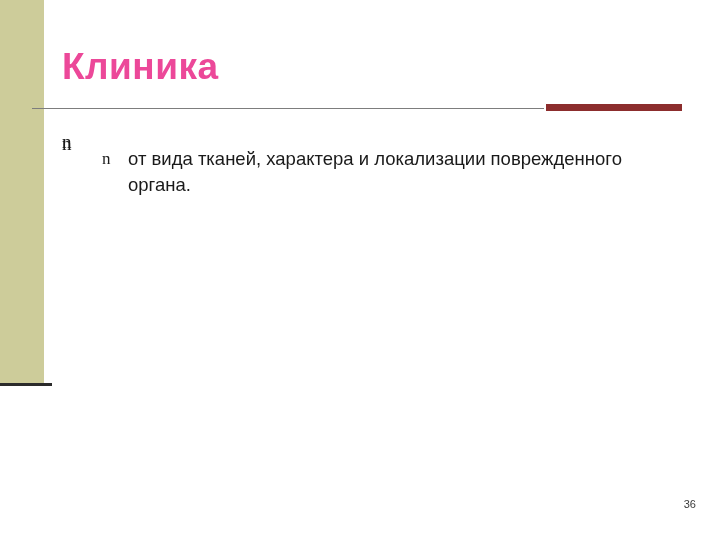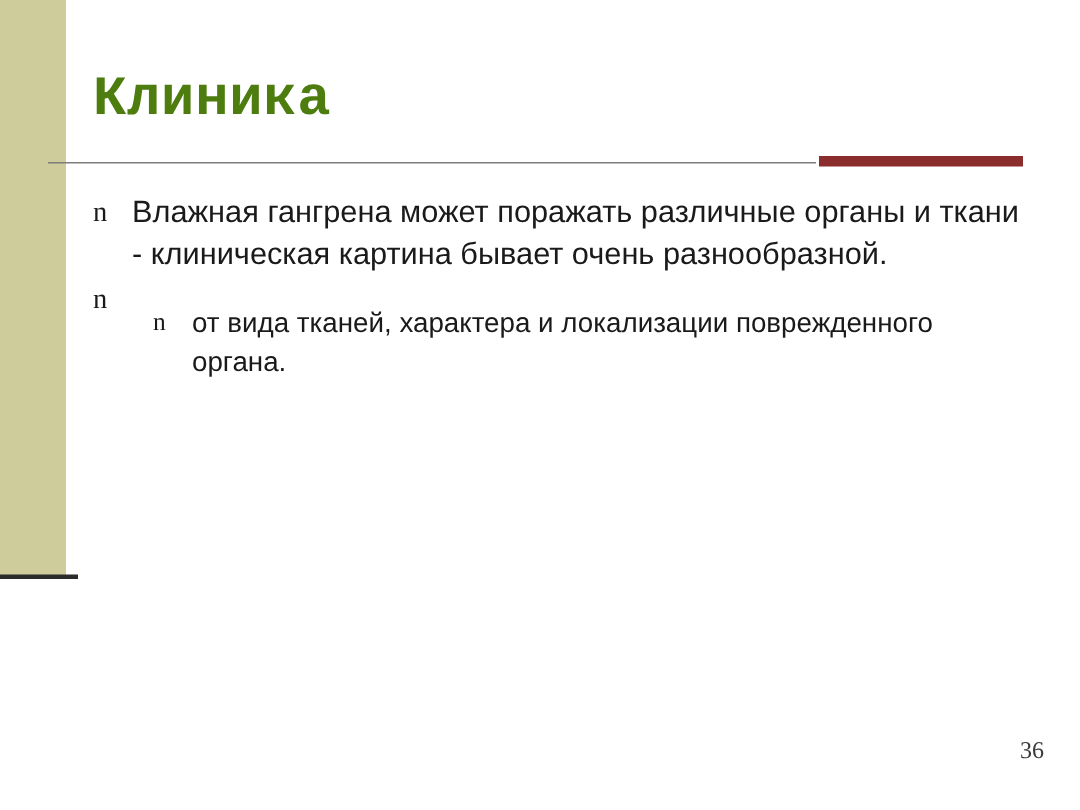--- a/index.html
+++ b/index.html
@@ -36,25 +36,25 @@
     width: 52px;
     height: 3px;
     background: #2b2b2b;
   }
   
   .title {
     position: absolute;
     left: 62px;
     top: 45px;
     width: 620px;
-    font-family: Liberation Mono, monospace;
+    font-family: Liberation Sans, sans-serif;
     font-weight: bold;
     font-size: 37px;
     line-height: 44px;
-    color: #4d7c0f;
+    color: #ec4899;
     letter-spacing: 0.5px;
   }
   
   .title-rule {
     position: absolute;
     left: 32px;
     top: 108px;
     width: 512px;
     height: 1px;
     background: #7d7d7d;
@@ -103,42 +103,40 @@
     left: 40px;
     top: 0;
     font-family: "Liberation Serif", serif;
     font-size: 17px;
     color: #1a1a1a;
   }
   .slide-number {
     position: absolute;
     right: 24px;
     bottom: 30px;
-    font-size: 16px;
+    font-size: 11px;
     color: #3a3a3a;
-    font-family: Liberation Serif, serif;
   }
 </style>
 </head>
 <body>
 
 <div class="slide">
 
   <div class="left-band"></div>
   <div class="left-band-rule"></div>
 
   <div class="title">Клиника</div>
   <div class="title-rule"></div>
   <div class="title-rule-accent"></div>
 
   <div class="body">
 
     <div class="bullet-l1">
       <span class="marker">n</span>
-      <span>Влажная гангрена может поражать различные органы и ткани - клиническая картина бывает очень разнообразной.</span>
     </div>
 
     <div class="bullet-l1">
       <span class="marker">n</span>
     </div>
 
     <div class="bullet-l2">
       <span class="marker">n</span>
       <span>от вида тканей, характера и локализации поврежденного органа.</span>
     </div>

